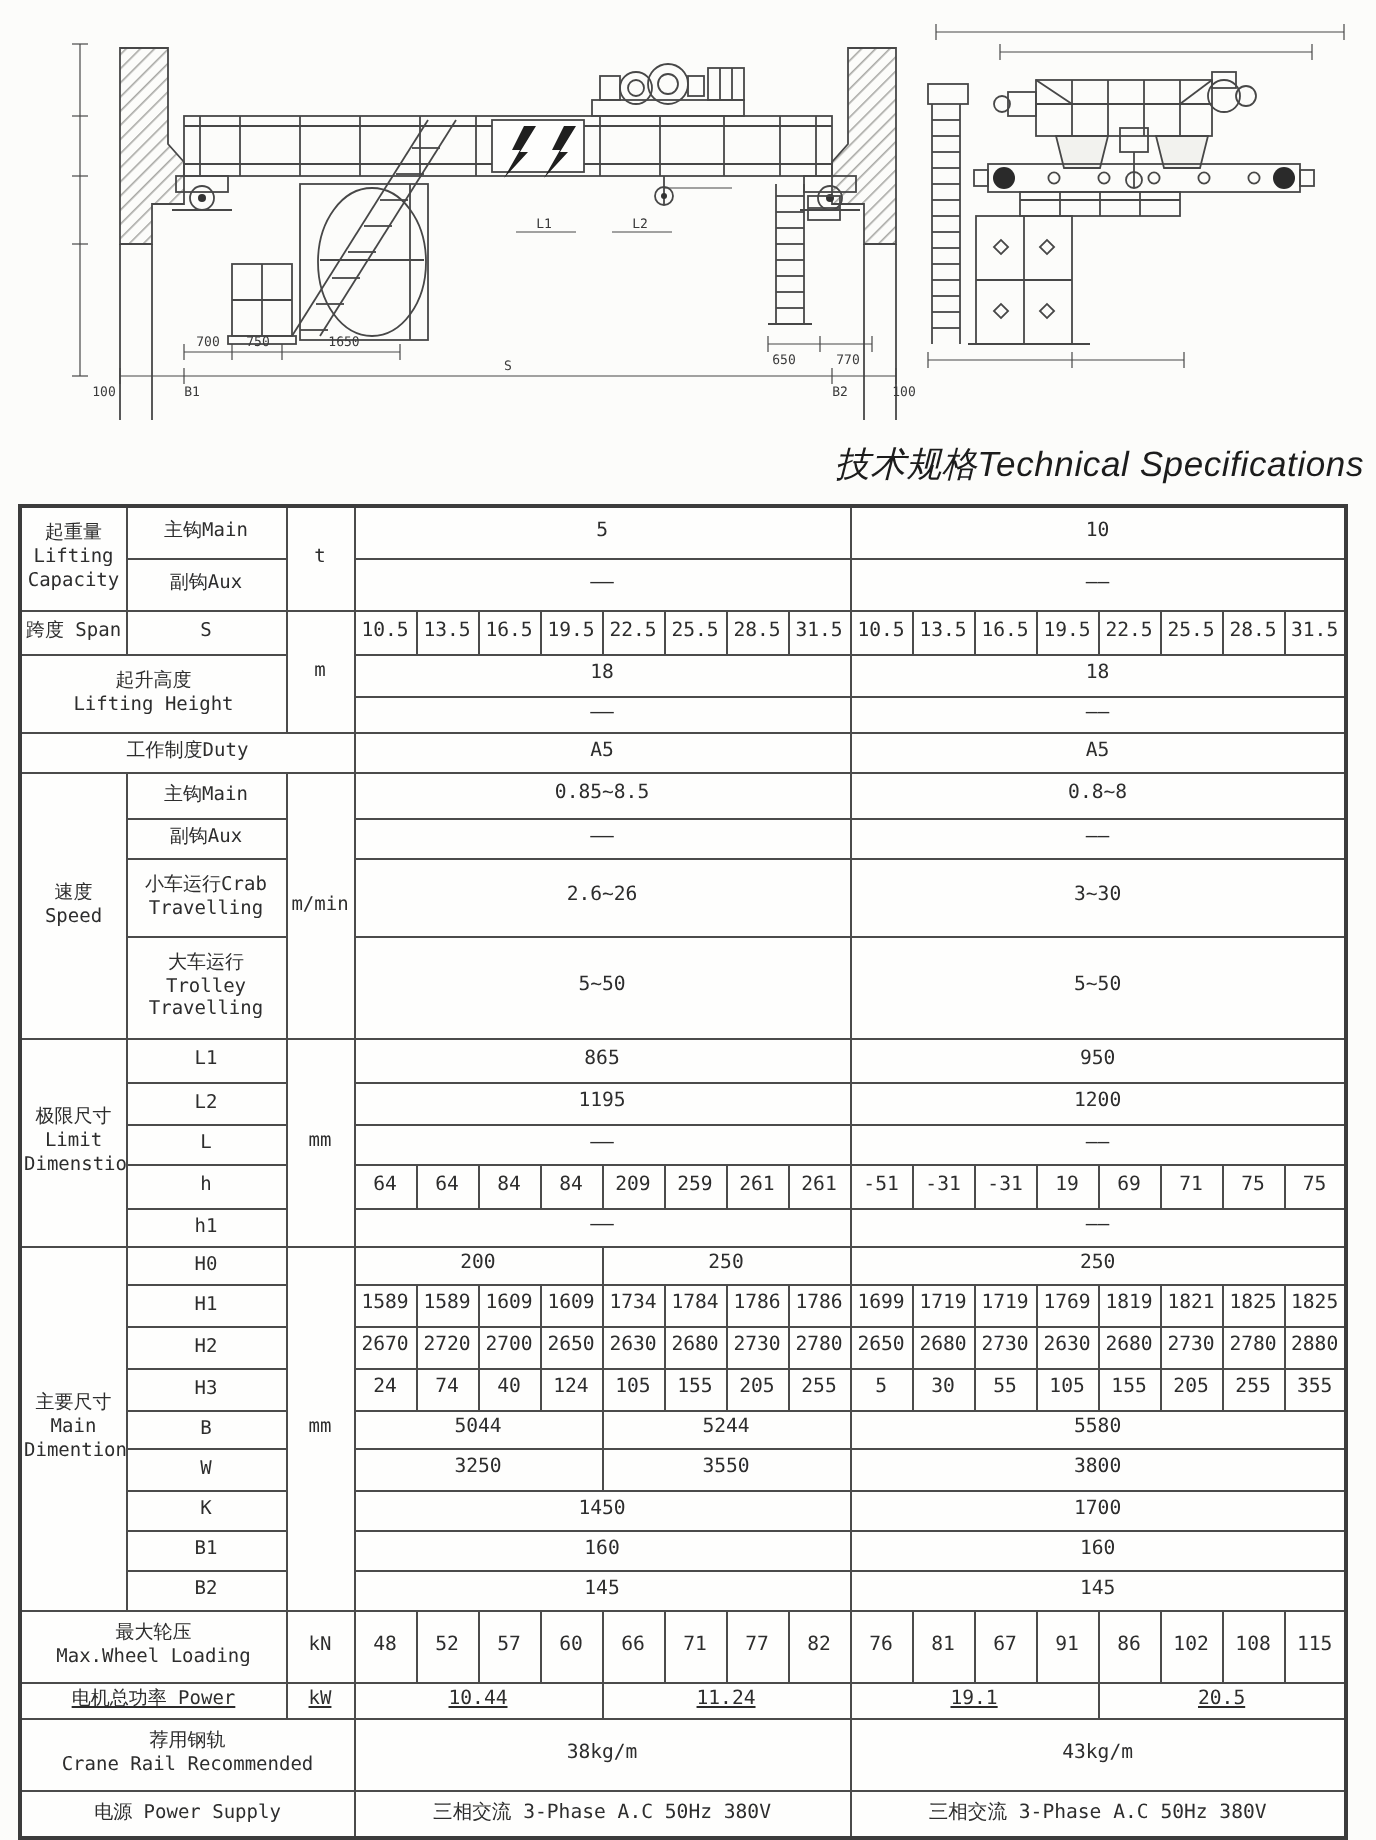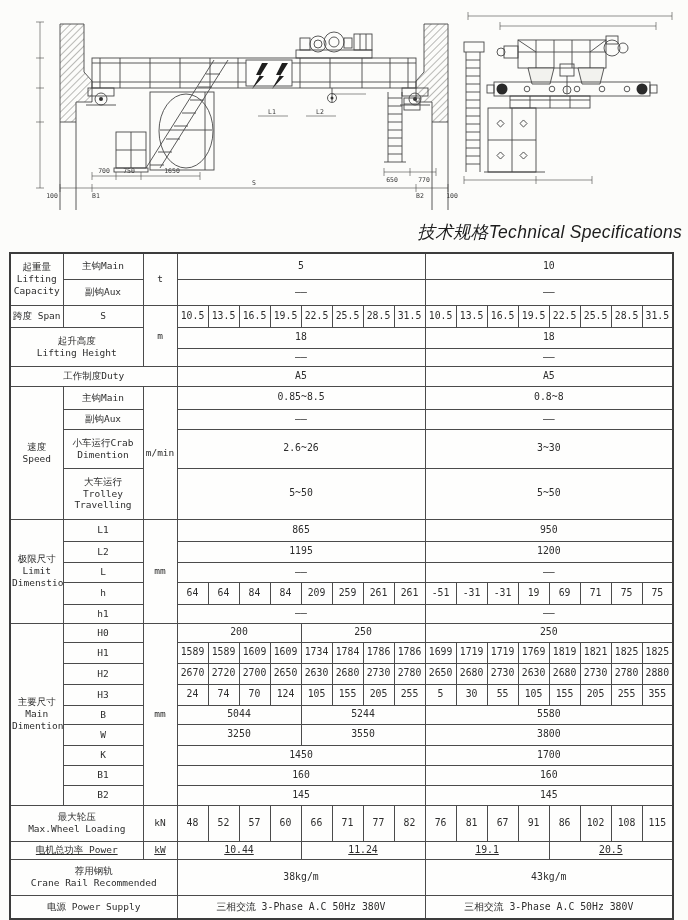--- a/index.html
+++ b/index.html
@@ -373,21 +373,21 @@
           <td colspan="8" class="v">0.85~8.5</td>
           <td colspan="8" class="v">0.8~8</td>
         </tr>
         <tr style="height: 20px;">
           <td class="s">副钩Aux</td>
           <td colspan="8" class="v">——</td>
           <td colspan="8" class="v">——</td>
         </tr>
         <tr style="height: 39px;">
           <td class="s">小车运行Crab
-Dimention</td>
+Travelling</td>
           <td colspan="8" class="v">2.6~26</td>
           <td colspan="8" class="v">3~30</td>
         </tr>
         <tr style="height: 51px;">
           <td class="s">大车运行
 Trolley
 Travelling</td>
           <td colspan="8" class="v">5~50</td>
           <td colspan="8" class="v">5~50</td>
         </tr>
@@ -479,21 +479,21 @@
           <td class="v">2630</td>
           <td class="v">2680</td>
           <td class="v">2730</td>
           <td class="v">2780</td>
           <td class="v">2880</td>
         </tr>
         <tr style="height: 21px;">
           <td class="s">H3</td>
           <td class="v">24</td>
           <td class="v">74</td>
-          <td class="v">70</td>
+          <td class="v">40</td>
           <td class="v">124</td>
           <td class="v">105</td>
           <td class="v">155</td>
           <td class="v">205</td>
           <td class="v">255</td>
           <td class="v">5</td>
           <td class="v">30</td>
           <td class="v">55</td>
           <td class="v">105</td>
           <td class="v">155</td>

